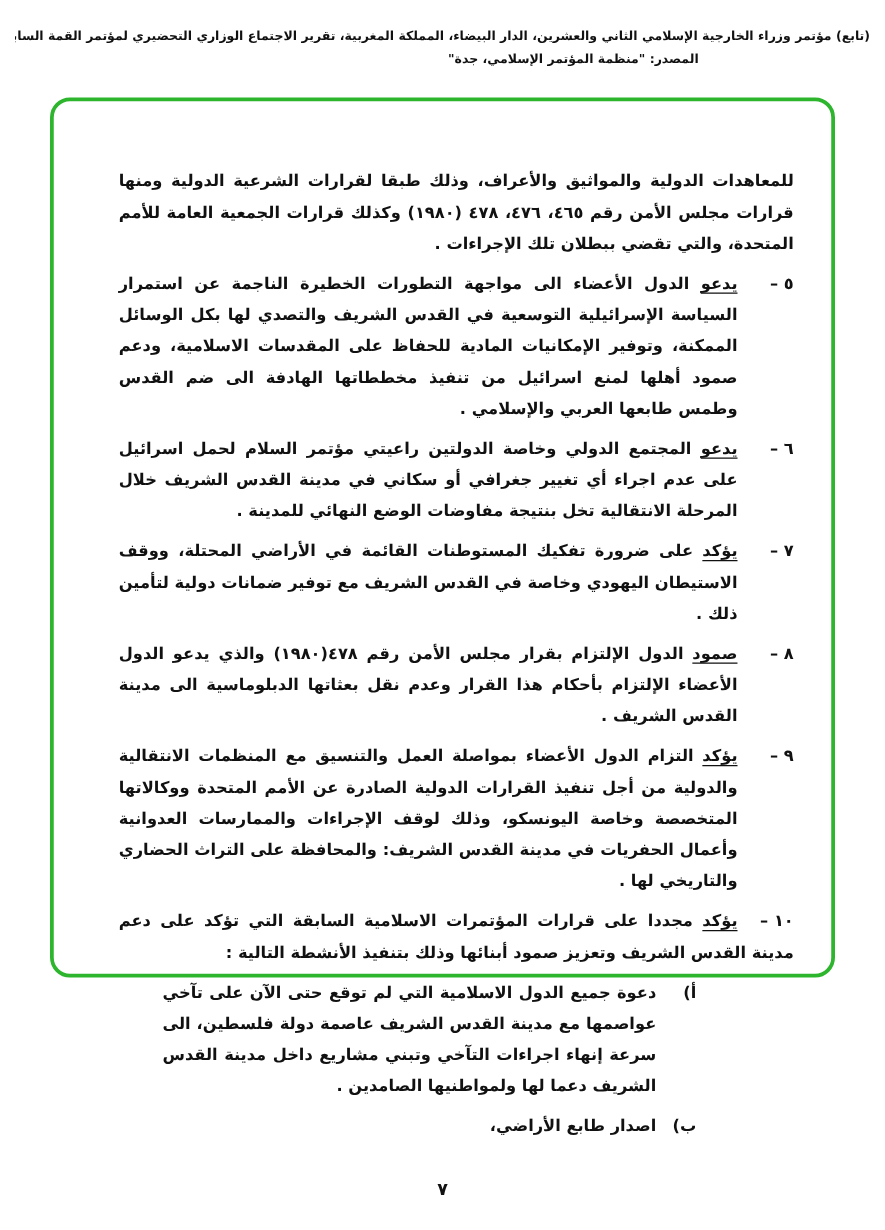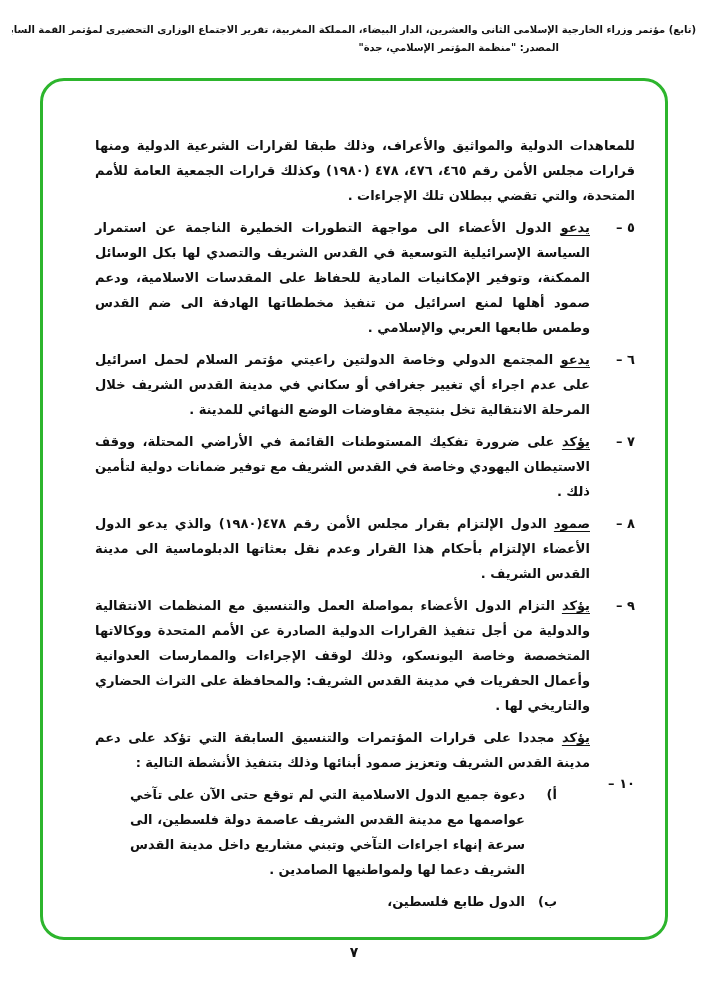--- a/index.html
+++ b/index.html
@@ -12,34 +12,34 @@
   .header { position:absolute; top:24px; right:12px; left:12px; }
   .header-line1 {
     font-size:10px; font-weight:bold; white-space:nowrap;
     text-align:center; overflow:hidden;
   }
   .header-line2 {
     margin-top:7px; font-size:10px; font-weight:bold;
     text-align:right; padding-left:0; padding-right:137px; white-space:nowrap;
   }
   .frame {
-    position:absolute; top:78px; left:40px; width:628px; height:862px;
-    border:3px solid #2db52d; border-radius:24px; background:#fff;
+    position:absolute; top:78px; left:40px; width:628px; height:704px;
+    border:3px solid #2db52d; border-radius:16px; background:#fff;
   }
   .content {
     position:absolute; top:52px; right:30px; width:540px;
     font-size:13px; font-weight:bold; line-height:25px;
   }
   .para { text-align:justify; margin-bottom:7px; }
   .item { display:flex; margin-bottom:7px; }
   .item-marker { width:45px; flex:none; text-align:right; }
   .item-text { flex:1; text-align:justify; }
   .kw { text-decoration:underline; text-underline-offset:3px; }
   .item-ten { margin-bottom:7px; text-align:justify; }
-  .item-ten .float-marker { float:right; width:45px;margin-top:46px; }
+  .item-ten .float-marker { float:right; width:45px; }
   .sub-item { display:flex; margin-right:78px; margin-left:35px; margin-bottom:7px; }
   .sub-marker { width:32px; flex:none; }
   .sub-text { flex:1; text-align:justify; }
   .page-number {
     position:absolute; top:944px; left:0; width:100%;
     text-align:center; font-size:14px; font-weight:bold;
   }
 </style>
 </head>
 <body>
@@ -73,29 +73,29 @@
       <div class="item-marker">٨ –</div>
       <p class="item-text"><span class="kw">صمود</span><span> الدول الإلتزام بقرار مجلس الأمن رقم ٤٧٨(١٩٨٠) والذي يدعو الدول الأعضاء الإلتزام بأحكام هذا القرار وعدم نقل بعثاتها الدبلوماسية الى مدينة القدس الشريف .</span></p>
     </div>
 
     <div class="item">
       <div class="item-marker">٩ –</div>
       <p class="item-text"><span class="kw">يؤكد</span><span> التزام الدول الأعضاء بمواصلة العمل والتنسيق مع المنظمات الانتقالية والدولية من أجل تنفيذ القرارات الدولية الصادرة عن الأمم المتحدة ووكالاتها المتخصصة وخاصة اليونسكو، وذلك لوقف الإجراءات والممارسات العدوانية وأعمال الحفريات في مدينة القدس الشريف: والمحافظة على التراث الحضاري والتاريخي لها .</span></p>
     </div>
 
     <div class="item-ten">
-      <span class="float-marker">١٠ –</span><span class="kw">يؤكد</span><span> مجددا على قرارات المؤتمرات والتنسيق السابقة التي تؤكد على دعم مدينة القدس الشريف وتعزيز صمود أبنائها وذلك بتنفيذ الأنشطة التالية :</span>
+      <span class="float-marker">١٠ –</span><span class="kw">يؤكد</span><span> مجددا على قرارات المؤتمرات الاسلامية السابقة التي تؤكد على دعم مدينة القدس الشريف وتعزيز صمود أبنائها وذلك بتنفيذ الأنشطة التالية :</span>
     </div>
 
     <div class="sub-item">
       <div class="sub-marker">أ)</div>
       <p class="sub-text">دعوة جميع الدول الاسلامية التي لم توقع حتى الآن على تآخي عواصمها مع مدينة القدس الشريف عاصمة دولة فلسطين، الى سرعة إنهاء اجراءات التآخي وتبني مشاريع داخل مدينة القدس الشريف دعما لها ولمواطنيها الصامدين .</p>
     </div>
 
     <div class="sub-item">
       <div class="sub-marker">ب)</div>
-      <p class="sub-text">الدول طابع فلسطين،</p>
+      <p class="sub-text">اصدار طابع الأراضي،</p>
     </div>
 
   </div>
 </div>
 
 <div class="page-number">٧</div>
 
 </body></html>

